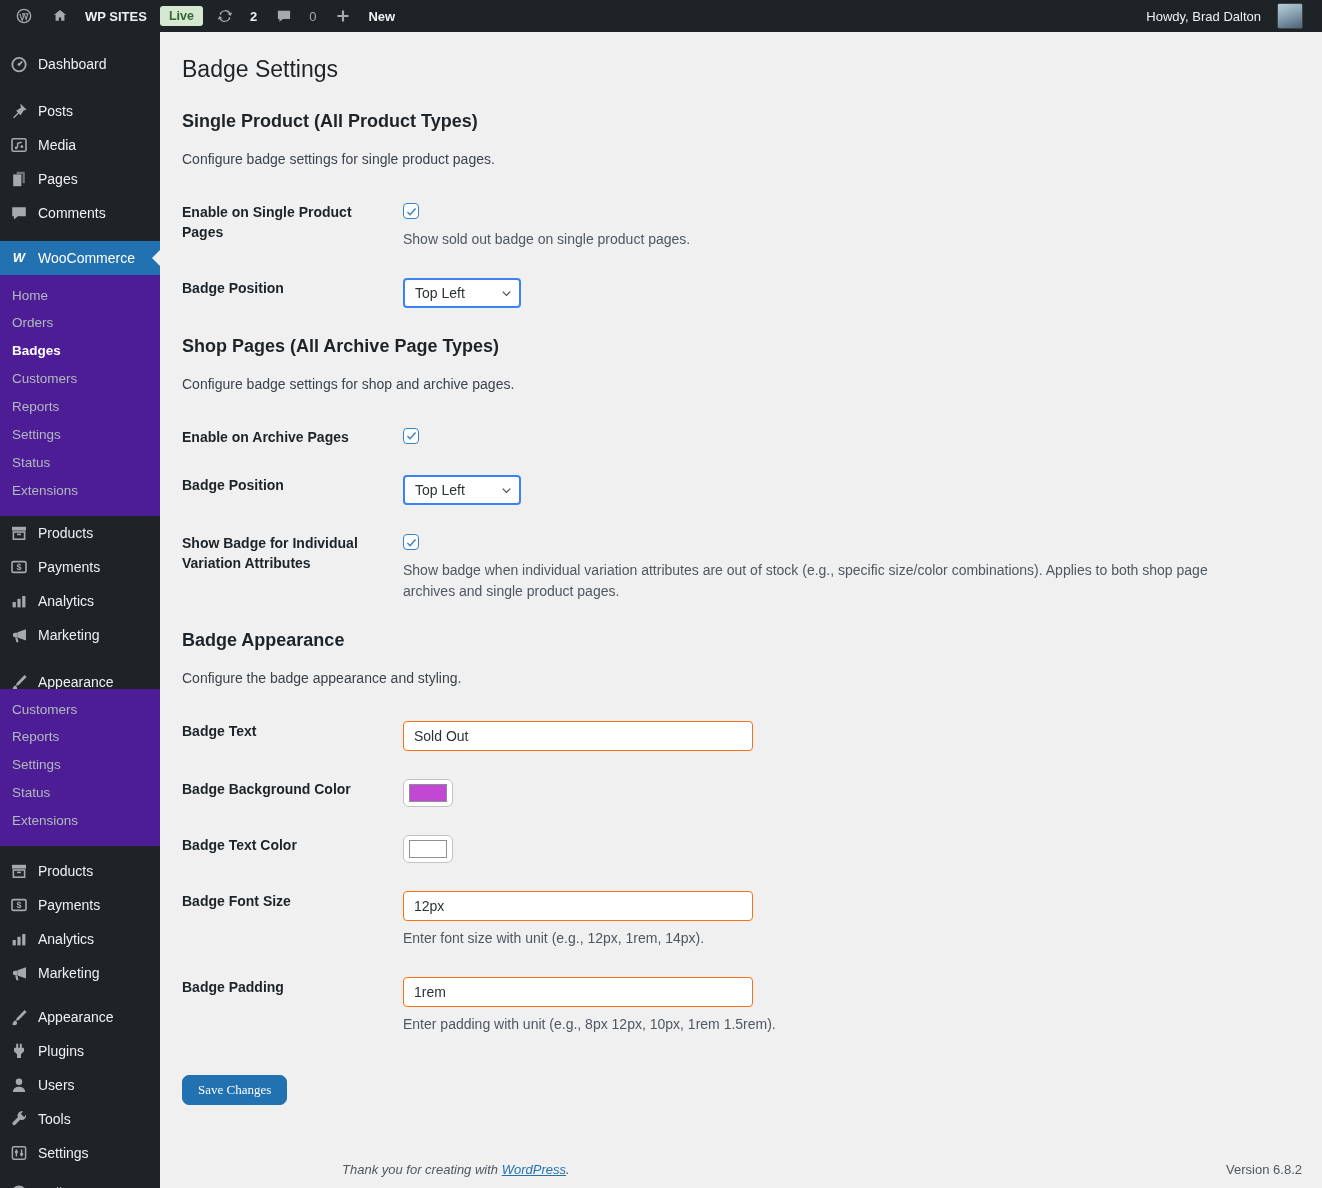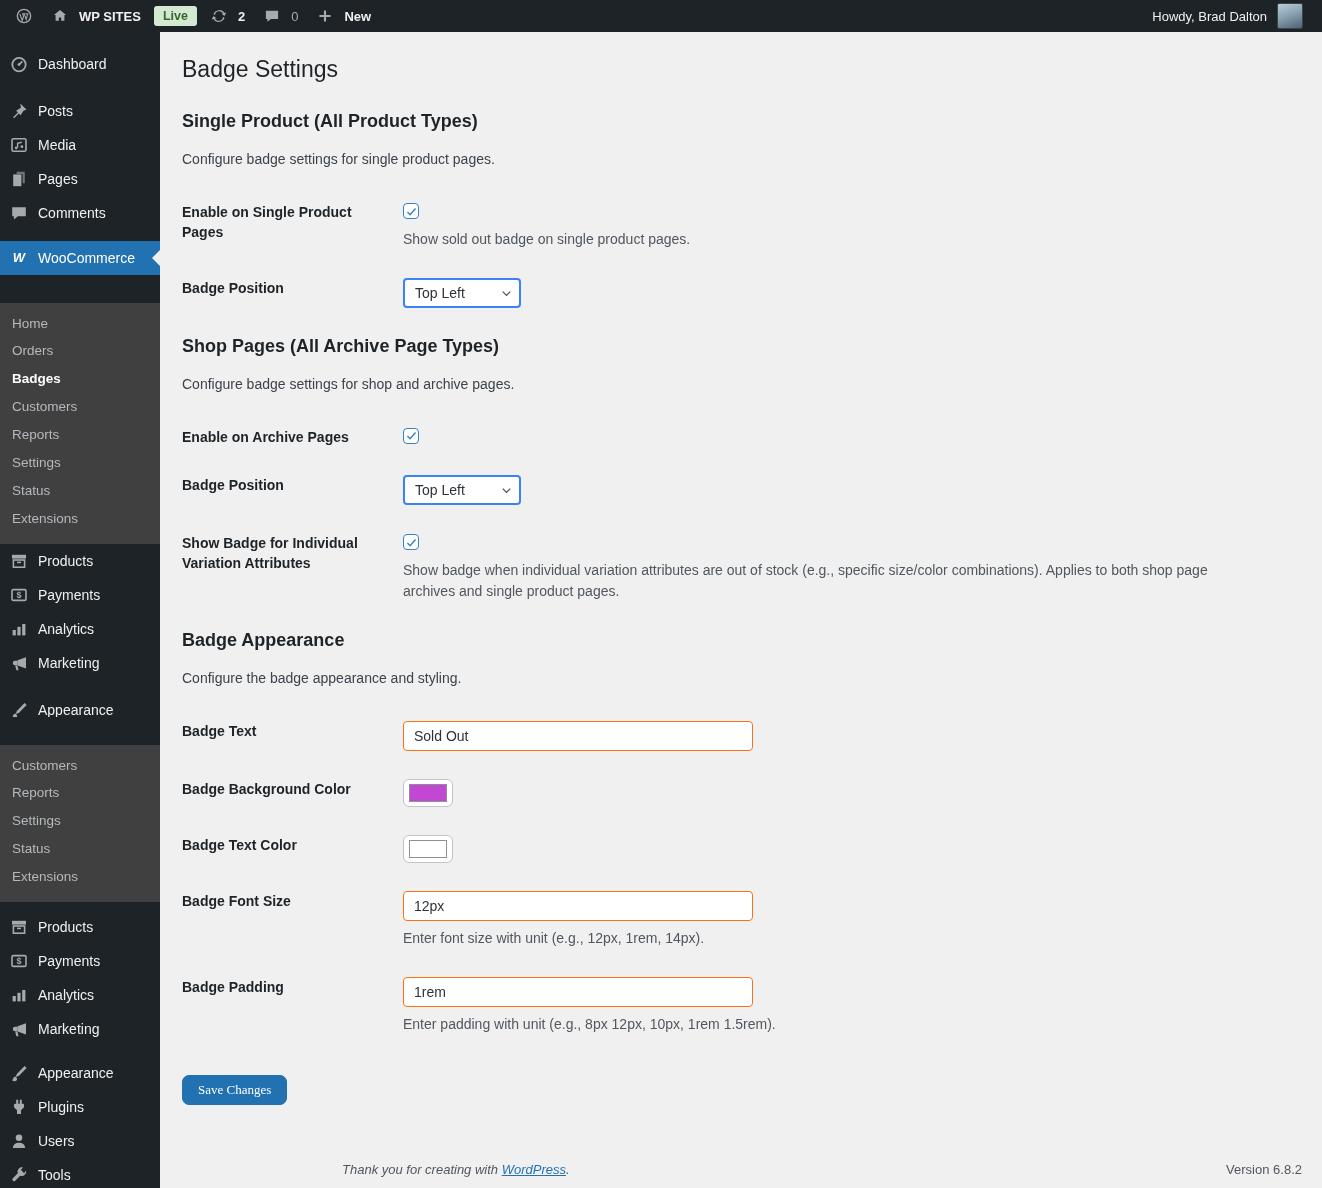--- a/index.html
+++ b/index.html
@@ -6,21 +6,21 @@
   html,body { margin:0; padding:0; }
   body {
     width:1322px; height:1188px; position:relative; overflow:hidden;
     font-family:"Liberation Sans", sans-serif; background:#f0f0f1; color:#1d2327;
   }
   
   .admin-bar {
     position:absolute; top:0; left:0; right:0; height:32px; background:#1d2327;
     color:#f0f0f1; display:flex; align-items:center; font-size:13px; z-index:60; padding:0 10px 0 6px;
   }
-  .ab-item { display:flex; align-items:center; gap:10px; padding:0 9px; height:32px; cursor:pointer; white-space:nowrap; }
+  .ab-item { display:flex; align-items:center; gap:16px; padding:0 9px; height:32px; cursor:pointer; white-space:nowrap; }
   .ab-item .icon { width:18px; height:18px; color:#a7aaad; display:inline-flex; }
   .ab-item .icon svg { width:100%; height:100%; }
   .ab-strong { font-weight:600; }
   .ab-muted { color:#a7aaad; }
   .live-pill {
     background:#d5e8d1; color:#35682c; font-weight:700; font-size:12.5px;
     padding:2.5px 9px; border-radius:3px; margin:0 4px; line-height:1.2;
   }
   .ab-spacer { flex:1; }
   .avatar {
@@ -38,21 +38,21 @@
   .menu-item .icon svg { width:100%; height:100%; }
   .menu-item .mi-label { color:#f0f0f1; }
   .menu-item.muted .mi-label { color:#a7aaad; }
   .menu-item.active { background:#2271b1; }
   .menu-item.active .icon, .menu-item.active .mi-label { color:#fff; }
   .menu-item.active::after {
     content:""; position:absolute; right:0; top:50%; transform:translateY(-50%);
     border:8px solid transparent; border-left-width:0; border-right-color:#f0f0f1;
   }
   .sb-gap { width:100%; }
-  .submenu { background:#404040; padding:7px 0 11px;margin-top:28px; }
+  .submenu { background:#4c1d95; padding:7px 0 11px; }
   .submenu-item { padding:5.5px 12px; color:#b4b9be; font-size:13.5px; cursor:pointer; line-height:1.25; }
   .submenu-item.current { color:#fff; font-weight:700; }
   .clip-item { height:24px; overflow:hidden; }
   
   .content { position:absolute; top:32px; left:160px; right:0; bottom:0; padding:23px 22px 0 22px; overflow:hidden; }
   .page-title { font-size:23px; font-weight:400; color:#1d2327; margin:0 0 26px; line-height:1.3; }
   .section:not(:first-child) { margin-top:12px; }
   .section-heading { font-size:18px; font-weight:700; color:#1d2327; margin:0 0 18px; line-height:1.2; }
   .section-desc { font-size:14px; color:#3c434a; margin:0 0 32px; line-height:1.4; }
   .form-row { display:flex; margin-bottom:28px; }

